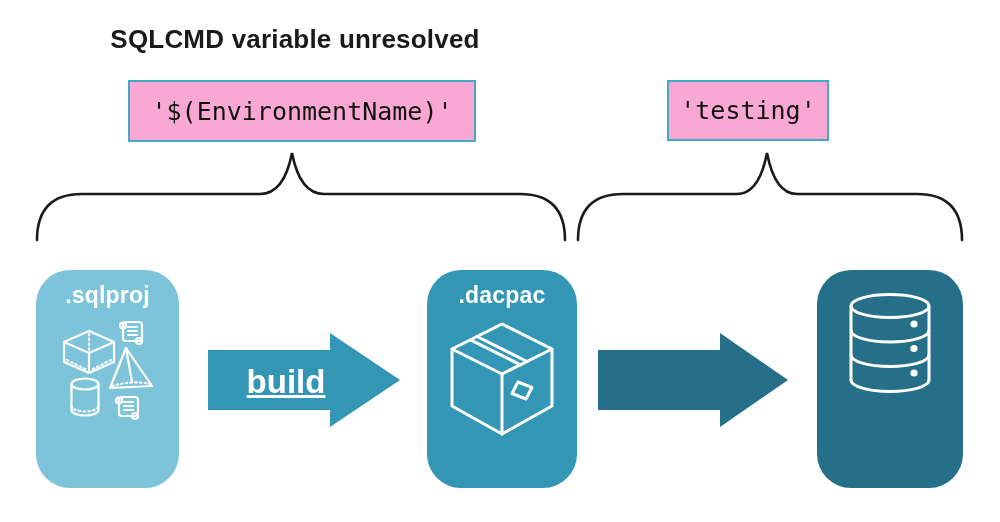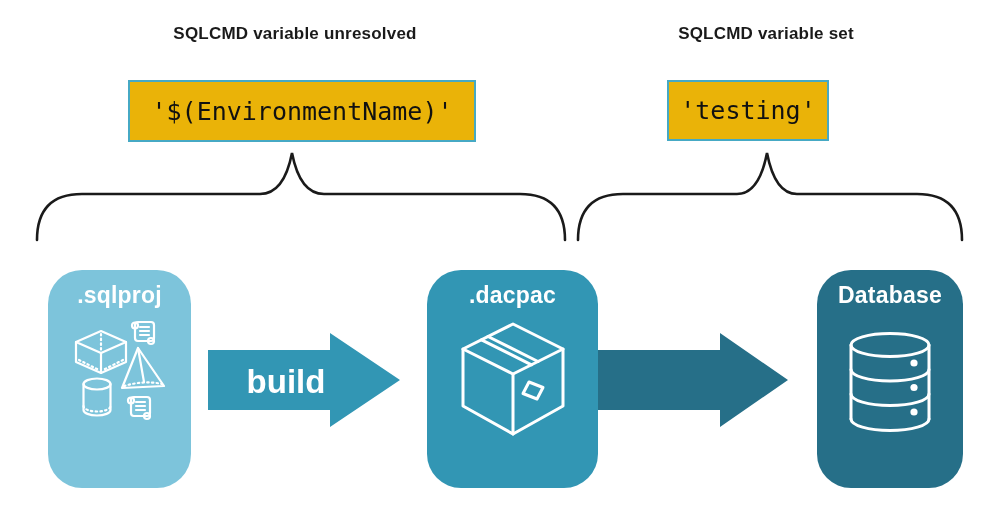--- a/index.html
+++ b/index.html
@@ -3,82 +3,81 @@
 <meta charset="utf-8">
 <style>
   html,body { margin:0; padding:0; background:#ffffff; }
   .stage {
     position:relative; width:1000px; height:522px; background:#ffffff;
     font-family:"Liberation Sans", sans-serif; overflow:hidden;
   }
 
   
   .heading {
-    position:absolute; top:24px; font-weight:700; font-size:17px;
+    position:absolute; top:24px; font-weight:700; font-size:26px;
     color:#1a1a1a; text-align:center; letter-spacing:0.2px; white-space:nowrap;
   }
   .h-left  { left:95px;  width:400px; }
   .h-right { left:616px; width:300px; }
 
   
   .codebox {
-    position:absolute; top:80px; box-sizing:border-box; background:#eab308;
+    position:absolute; top:80px; box-sizing:border-box; background:#f9a8d4;
     border:2.5px solid #46a9c4; display:flex; align-items:center; justify-content:center;
   }
   .cb-left  { left:128px; width:348px; height:62px; }
   .cb-right { left:667px; width:162px; height:61px; }
   .code {
     font-family:"DejaVu Sans Mono", monospace; font-size:25px; color:#111111; white-space:pre;
   }
 
   
   .brace { position:absolute; }
   .brace-left  { left:30px;  top:148px; }
   .brace-right { left:573px; top:148px; }
 
   
   .node {
     position:absolute; top:270px; height:218px; border-radius:34px;
     display:flex; flex-direction:column; align-items:center; box-sizing:border-box;
   }
-  .node-sqlproj  { left:48px;  width:143px; background:#7dc4db; }
-  .node-dacpac   { left:427px; width:171px; background:#3296b4; }
+  .node-sqlproj  { left:36px;  width:143px; background:#7dc4db; }
+  .node-dacpac   { left:427px; width:150px; background:#3296b4; }
   .node-database { left:817px; width:146px; background:#266f88; }
   .node-label {
     margin-top:11px; color:#ffffff; font-weight:700; font-size:23px; line-height:28px;
     letter-spacing:0.2px; white-space:nowrap;
   }
   .node-sqlproj  .node-icon { margin-top:9px;  }
   .node-dacpac   .node-icon { margin-top:13px; }
   .node-database .node-icon { margin-top:23px; }
 
   
   .arrow-svg { position:absolute; top:333px; }
   .arrow-build-svg  { left:208px; }
   .arrow-deploy-svg { left:598px; }
   .arrow-label {
     position:absolute; top:350px; height:63px;
     display:flex; align-items:center; justify-content:center;
     color:#ffffff; font-weight:700; font-size:33px; white-space:nowrap;
   }
-  .al-build  { left:216px; width:140px; }
+  .al-build  { left:216px; width:140px;text-decoration:underline; }
   .al-deploy { left:604px; width:136px; }
 
   .wire { stroke:#ffffff; fill:none; stroke-linecap:round; stroke-linejoin:round; }
   .wire-thin { stroke-width:2.2; }
   .wire-mid  { stroke-width:3; }
   .dotted { stroke-dasharray:1.5 3.2; }
 </style>
 </head>
 <body>
 
 <div class="stage">
 
   <div class="heading h-left">SQLCMD variable unresolved</div>
-  <div class="heading h-right">SQLCMD variable set</div>
 
   <div class="codebox cb-left">
     <span class="code">'$(EnvironmentName)'</span>
   </div>
   <div class="codebox cb-right">
     <span class="code">'testing'</span>
   </div>
 
   <svg class="brace brace-left" width="540" height="100" viewBox="0 0 540 100">
     <path d="M7,92 Q7,46 52,46 H230 Q254,46 262,5 Q270,46 294,46 H490 Q535,46 535,92" fill="none" stroke-width="2.6" stroke-linecap="round" stroke="#1a1a1a"></path>
@@ -149,21 +148,20 @@
         <path d="M68,60 L82,65.5 L76,77 L62,71.5 Z"></path>
       </g>
     </svg>
   </div>
 
   <svg class="arrow-svg arrow-deploy-svg" width="190" height="94" viewBox="0 0 190 94">
     <polygon points="0,17 122,17 122,0 190,47 122,94 122,77 0,77" fill="#266f88"></polygon>
   </svg>
 
   <div class="node node-database">
-    <div class="node-label">Database</div>
     <svg class="node-icon" width="84" height="100" viewBox="0 0 84 100">
       <g class="wire wire-mid">
         <ellipse cx="42" cy="13" rx="39" ry="11.5"></ellipse>
         <path d="M3,13 V87"></path>
         <path d="M81,13 V87"></path>
         <path d="M3,87 A39,11.5 0 0 0 81,87"></path>
         <path d="M3,37.5 A39,11.5 0 0 0 81,37.5"></path>
         <path d="M3,62 A39,11.5 0 0 0 81,62"></path>
       </g>
       <circle cx="66" cy="31" r="3.6" fill="#ffffff"></circle>

